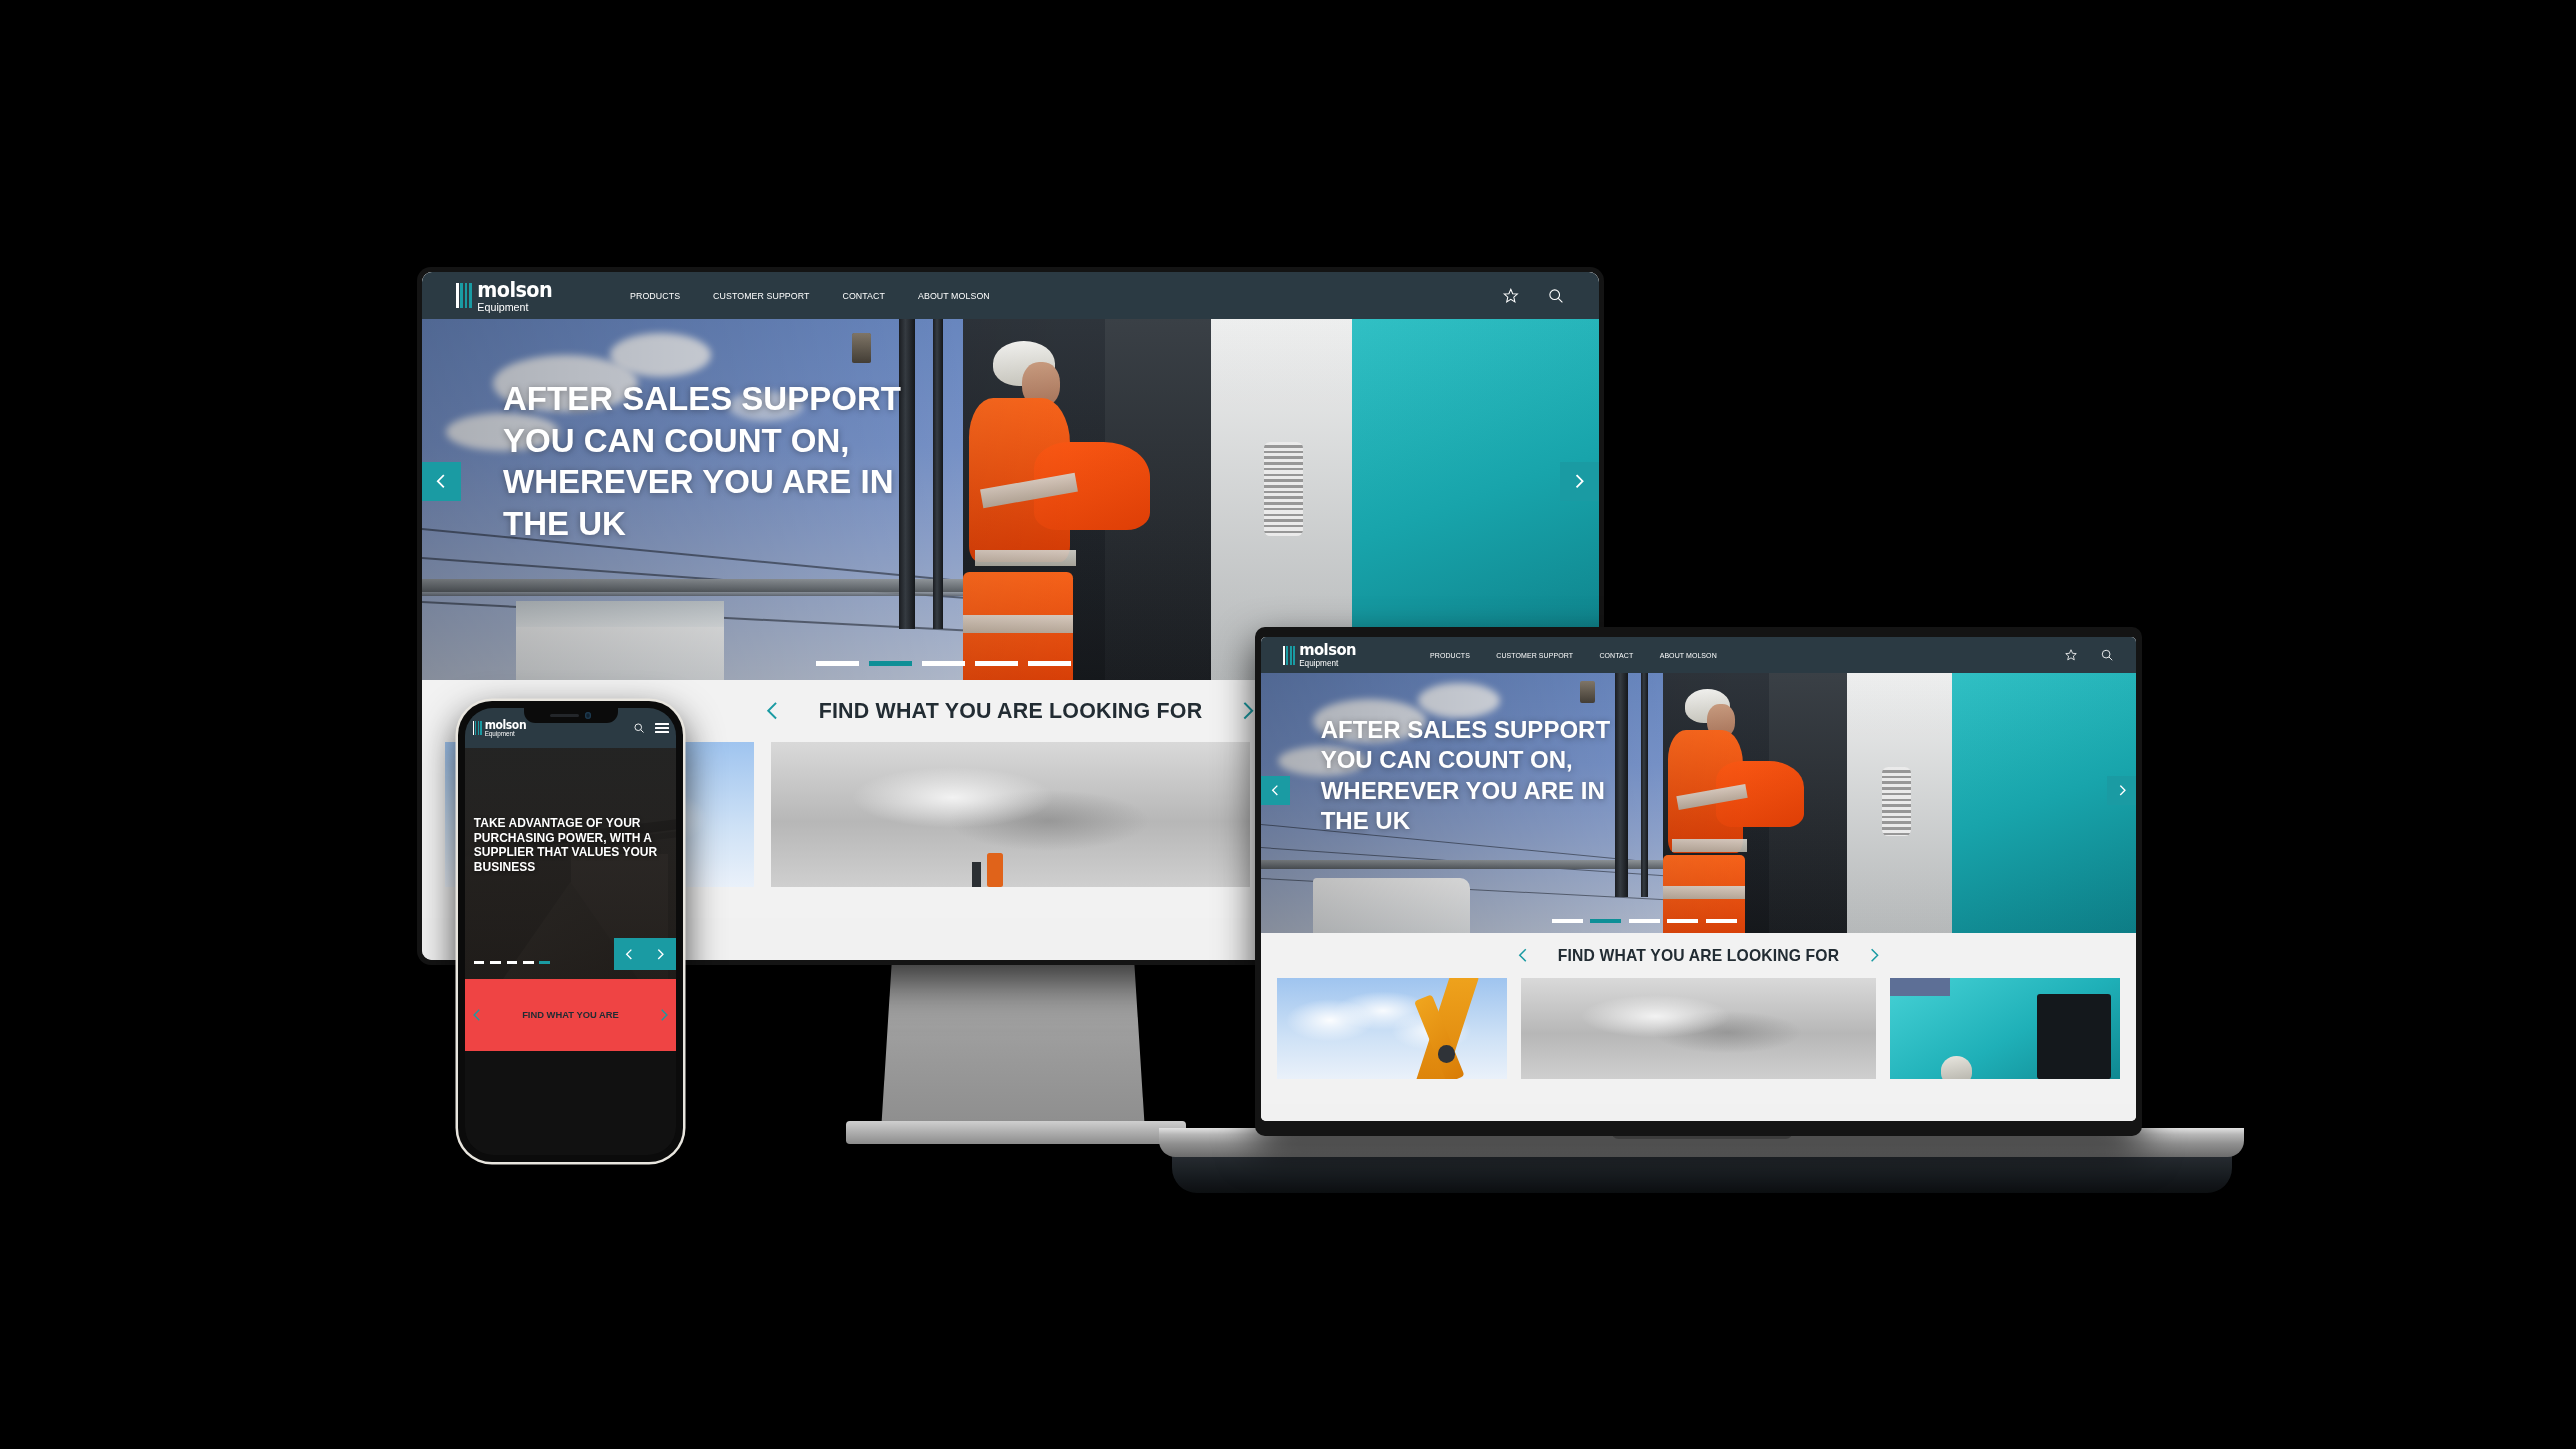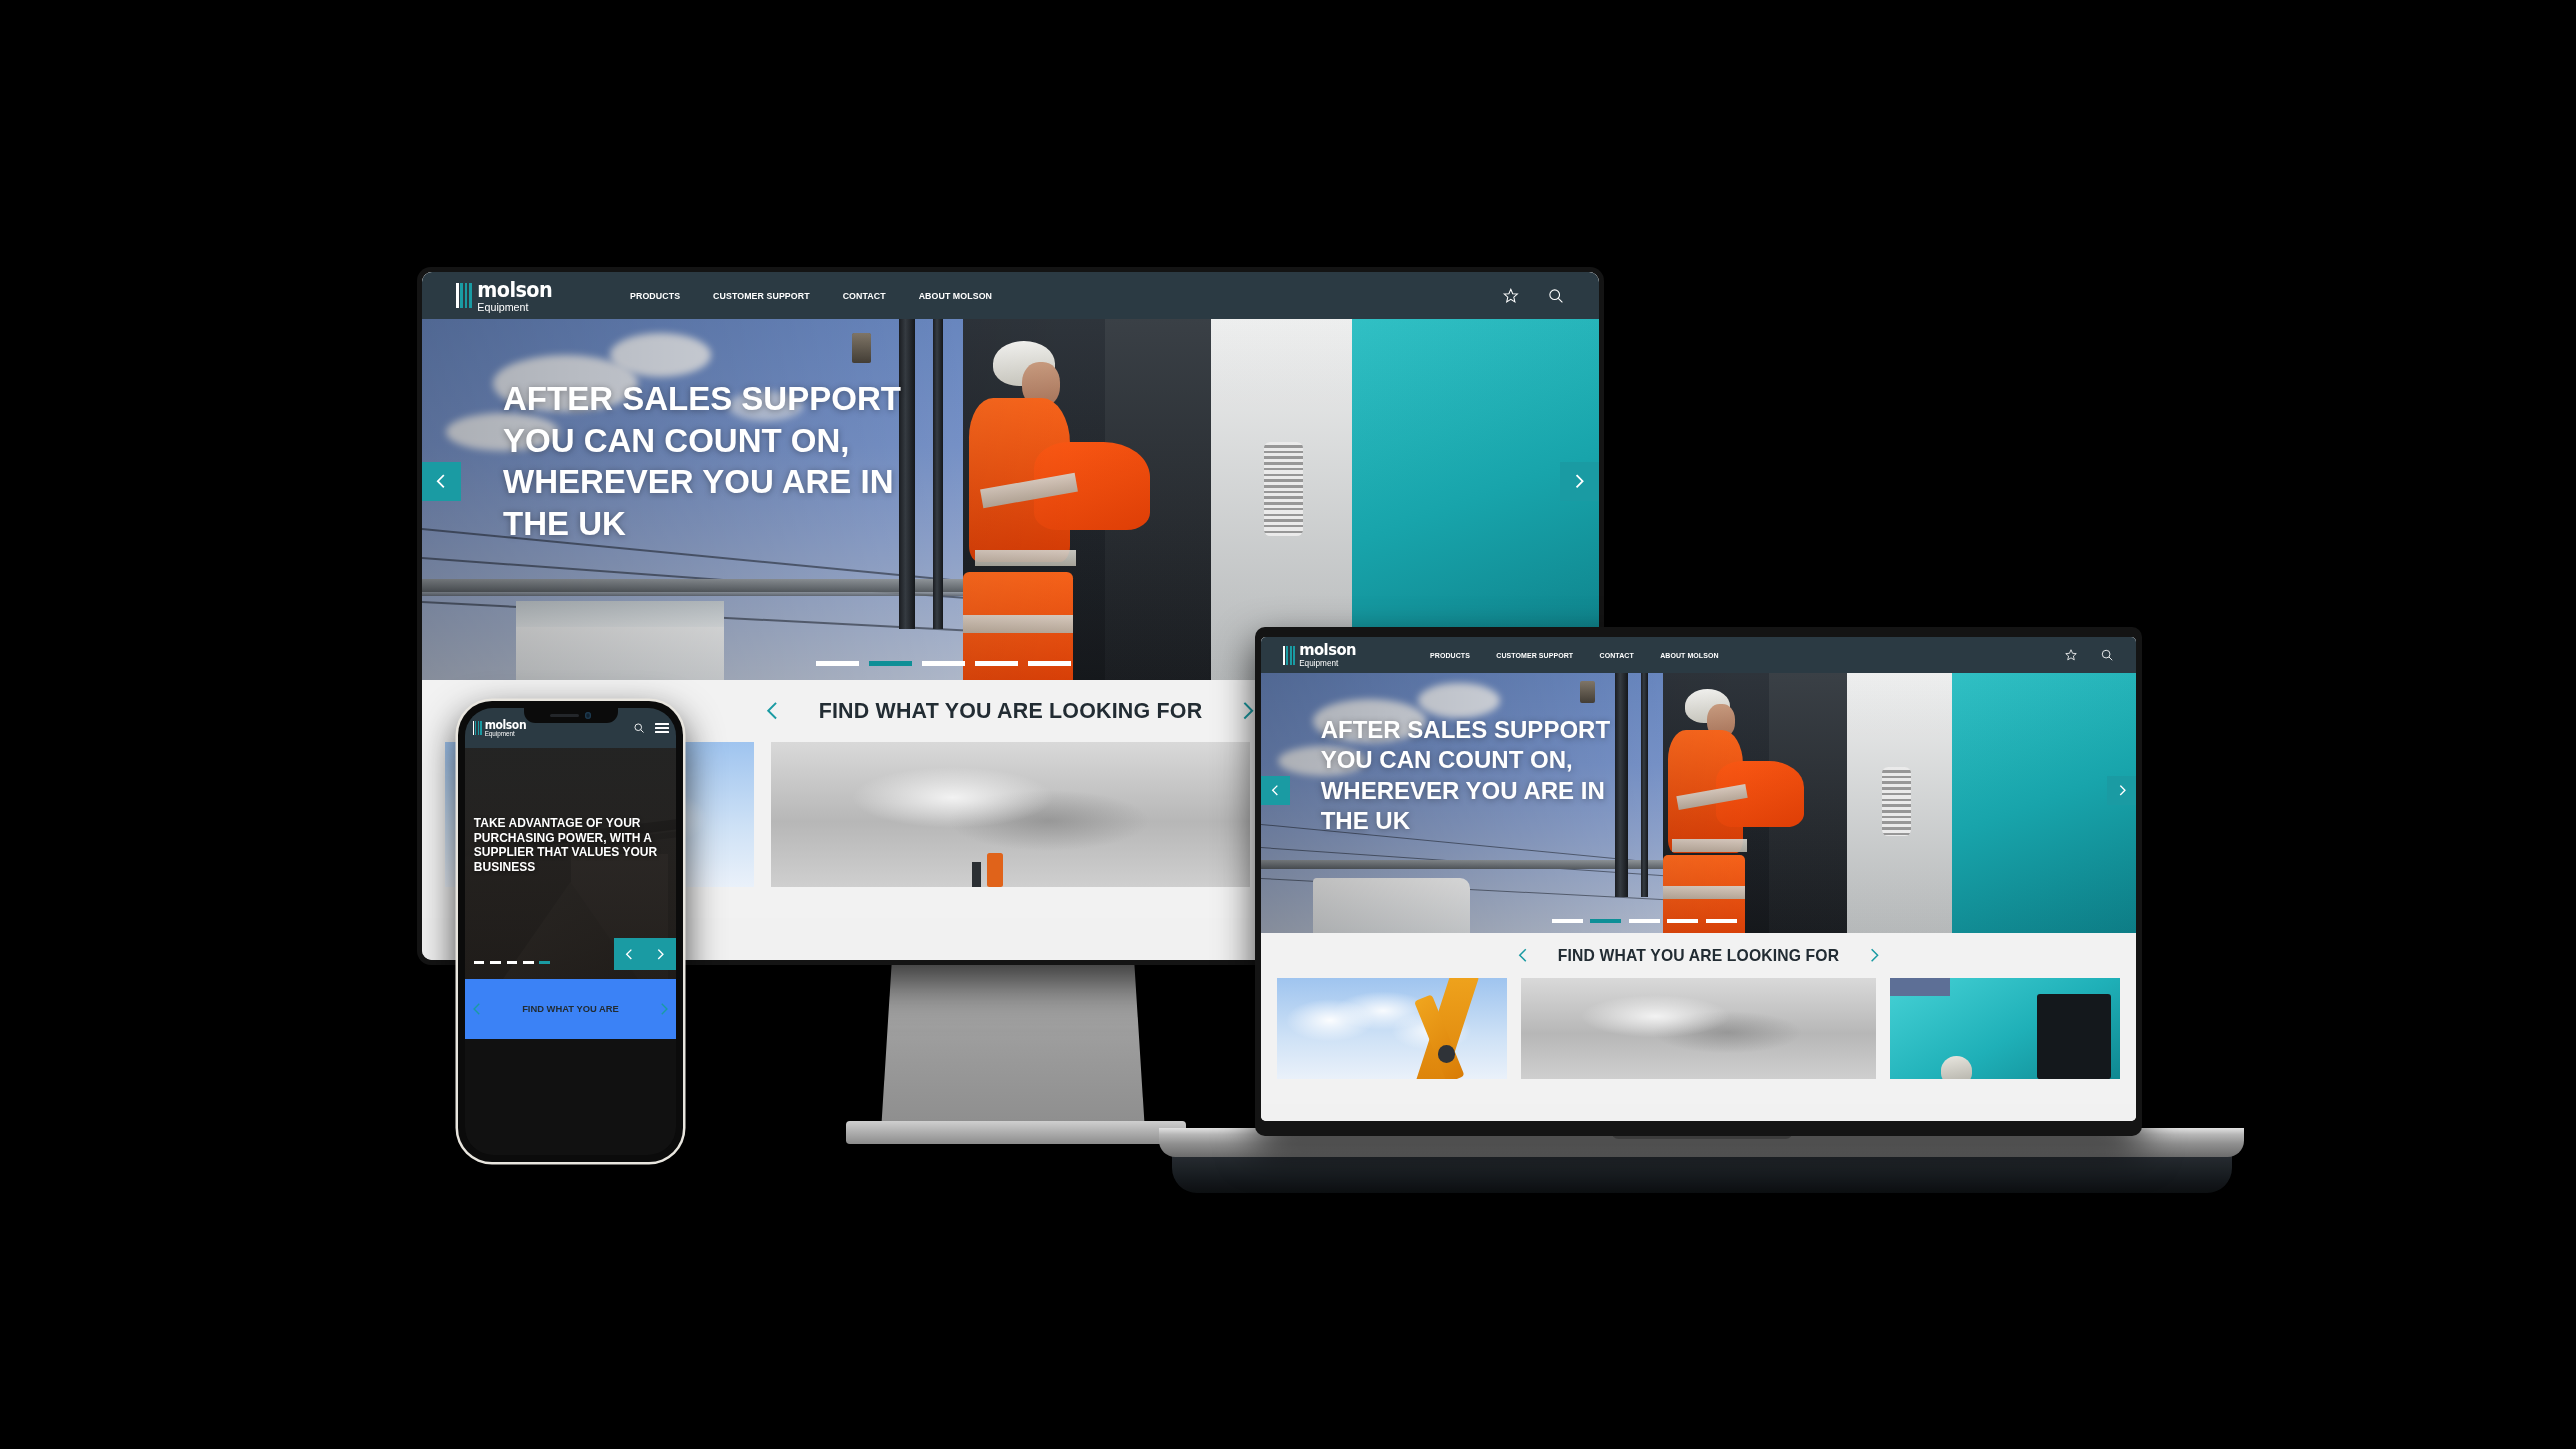--- a/index.html
+++ b/index.html
@@ -12,21 +12,21 @@
   .logo{display:flex;align-items:center;flex:0 0 auto;}
   .logo-bars{display:flex;align-items:flex-end;}
   .logo-bars i{display:block;background:#1a9ba3;}
   .logo-bars i:nth-child(1){background:#ffffff;}
   .logo-text{display:flex;flex-direction:column;line-height:1;}
   .logo-word{color:#fff;font-weight:bold;letter-spacing:-.02em;
     font-family:"DejaVu Sans",sans-serif;text-transform:lowercase;
     font-stretch:condensed;}
   .logo-sub{color:#fff;font-family:"Liberation Sans",sans-serif;}
   .nav{display:flex;align-items:center;}
-  .nav a{color:#fff;font-weight:bold;text-decoration:none;white-space:nowrap;
+  .nav a{color:#fff;font-weight:normal;text-decoration:none;white-space:nowrap;
     font-family:"Liberation Sans",sans-serif;letter-spacing:.01em;}
   .navicons{margin-left:auto;display:flex;align-items:center;}
   .navicons svg{display:block;}
 
   
   .hero{position:relative;overflow:hidden;}
   .hero-img{position:absolute;inset:0;}
   .sky{position:absolute;inset:0;
     background:linear-gradient(180deg,#6f8fcb 0%,#7d9ad3 35%,#93a9d6 60%,#b9c3d6 100%);}
   .cloud{position:absolute;border-radius:50%;background:rgba(255,255,255,.85);filter:blur(3.8px);}
@@ -116,21 +116,21 @@
   .ph-roof{position:absolute;background:linear-gradient(170deg,#55514c,#2c2a27);}
   .burger{display:flex;flex-direction:column;gap:2.5px;}
   .burger i{display:block;width:14px;height:1.9px;background:#fff;border-radius:0.6px;}
   .ph-head{position:absolute;left:8.8px;top:68px;right:8.8px;color:#fff;font-weight:bold;
      font-size:12px;line-height:1.22;text-shadow:0 1.3px 3.8px rgba(0,0,0,.5);}
   .ph-dots{position:absolute;left:8.8px;bottom:15px;display:flex;gap:5.7px;align-items:center;}
   .ph-dots span{display:block;width:10.7px;height:3.1px;background:#fff;}
   .ph-dots span.on{background:#1a9ba3;}
   .ph-arrows{position:absolute;right:0;bottom:8.8px;display:flex;}
   .ph-arrows div{width:31px;height:32px;background:#1a9ba3;display:flex;align-items:center;justify-content:center;}
-  .ph-find{height:60px;background:#3b82f6;display:flex;align-items:center;justify-content:space-between;padding:0 5px;}
+  .ph-find{height:72px;background:#ef4444;display:flex;align-items:center;justify-content:space-between;padding:0 5px;}
   .ph-find .ftitle{flex:1;text-align:center;color:#222c33;font-weight:bold;font-size:9.4px;line-height:1.25;}
 </style>
 </head>
 <body>
 
 <div class="stage">
 
   <div class="mon-neck"></div>
   <div class="mon-base"></div>
 

